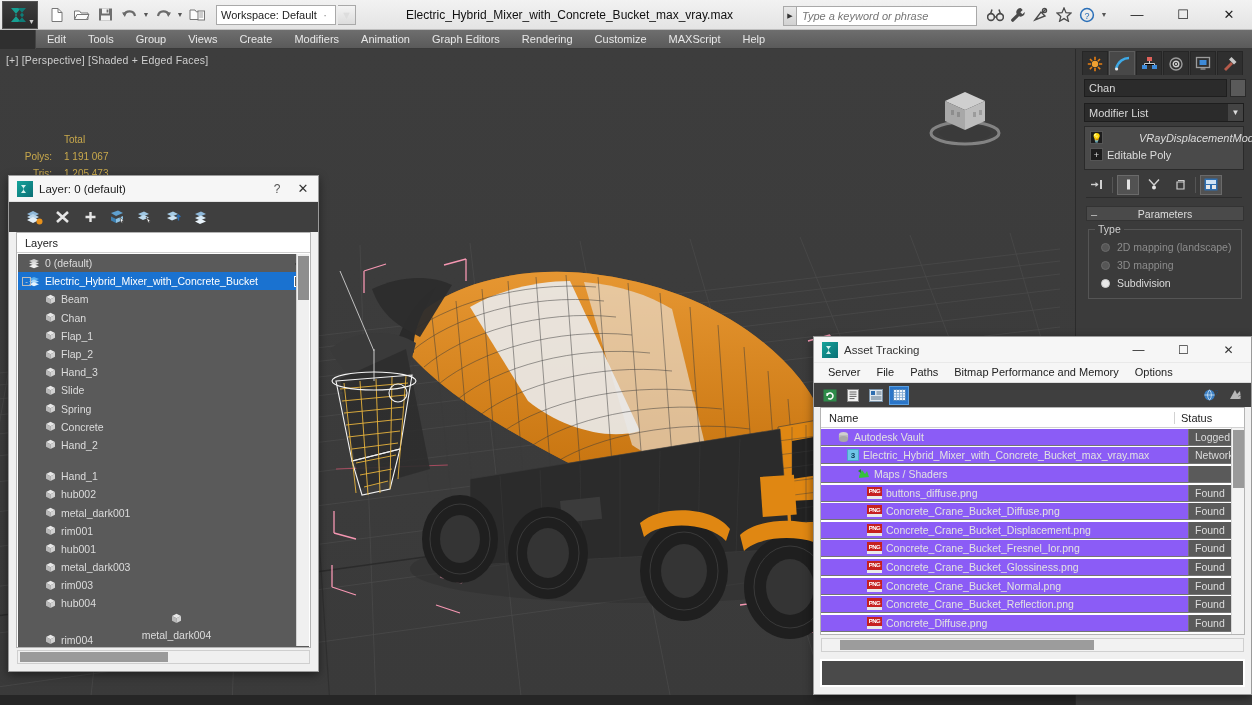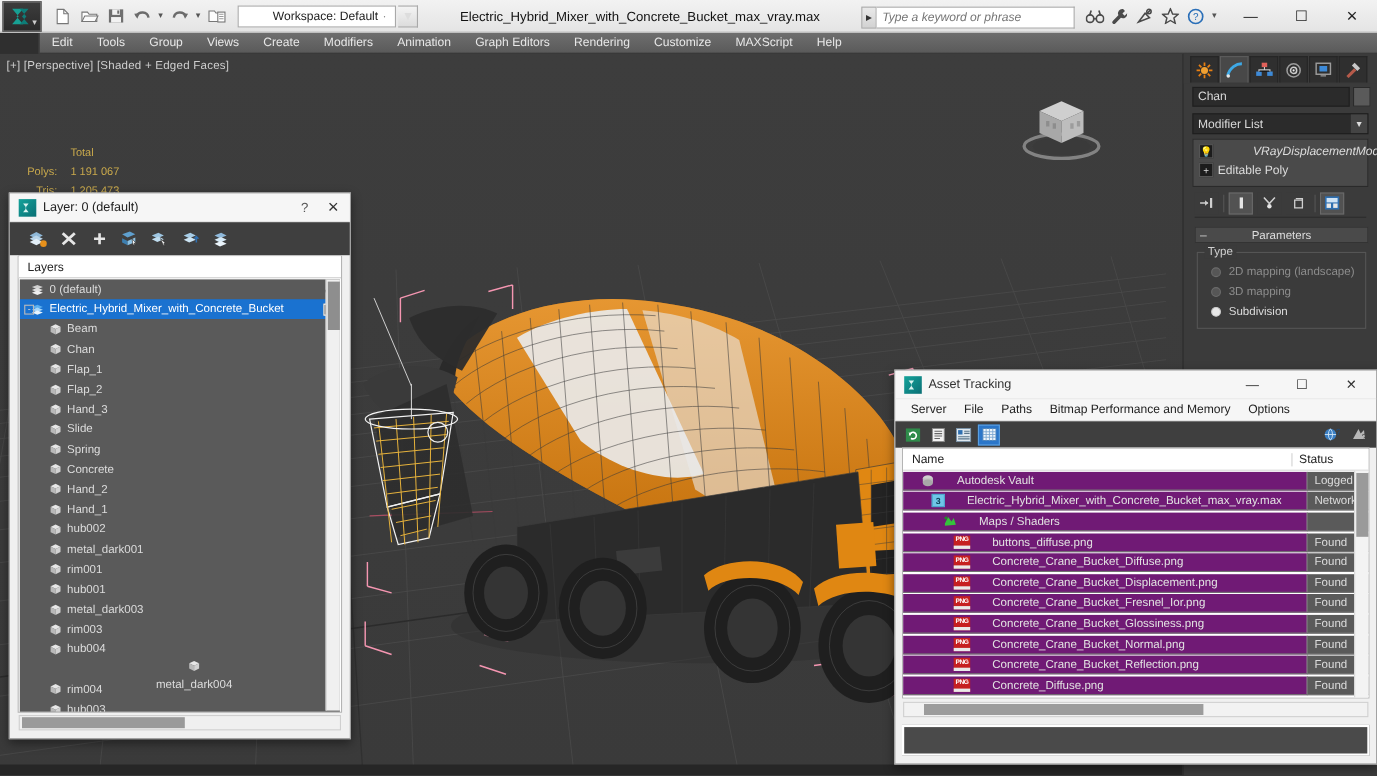--- a/index.html
+++ b/index.html
@@ -28,21 +28,21 @@
     position:relative;
   }
   .maxlogo .caret{position:absolute;right:2px;bottom:3px;font-size:7px;color:#ccc;}
   .qat{display:flex;align-items:center;gap:2px;margin-left:8px;}
   .qat .tb{width:22px;height:22px;display:flex;align-items:center;justify-content:center;cursor:default;}
   .mini-caret{font-size:7px;color:#555;width:8px;text-align:center;}
   .wsbox{
     margin-left:6px;height:20px;min-width:120px;background:#fff;border:1px solid #a9a9a9;
     display:flex;align-items:center;padding:0 4px;font-size:11px;color:#222;
   }
-  .wsbox .lbl{flex:1;margin-left:27px;}
+  .wsbox .lbl{flex:1;}
   .wsbox .sep{color:#888;margin:0 4px;}
   .ws-drop{width:18px;height:20px;display:flex;align-items:center;justify-content:center;
     background:linear-gradient(#f4f4f4,#dcdcdc);border:1px solid #a9a9a9;border-left:none;}
   .doc-title{
     flex:1; text-align:center; color:#111; font-size:12px;
     white-space:nowrap; overflow:hidden;
   }
   .searchwrap{display:flex;align-items:flex-end;height:22px;margin-right:2px;}
   .search-arrow{width:14px;height:20px;background:linear-gradient(#e9e9e9,#d2d2d2);
     border:1px solid #a9a9a9;display:flex;align-items:center;justify-content:center;font-size:7px;color:#333;}
@@ -176,21 +176,21 @@
   .at-tb.on{background:#2b76c9;border:1px solid #5a9fe0;}
   .at-right{margin-left:auto;display:flex;gap:5px;}
   .at-listwrap{margin:0 6px;height:228px;background:#fff;border:1px solid #b4b4b4;display:flex;flex-direction:column;position:relative;}
   .at-hdr{height:20px;display:flex;align-items:center;font-size:11px;color:#222;background:#fff;
     border-bottom:1px solid #d2d2d2;}
   .at-hdr .c1{flex:1;padding-left:8px;}
   .at-hdr .c2{width:56px;border-left:1px solid #d2d2d2;padding-left:6px;}
   .at-hdr .c3{width:14px;}
   .at-rows{flex:1;overflow:hidden;position:relative;background:#fff;}
   .arow{height:18.6px;display:flex;align-items:center;font-size:10.5px;color:#e2e2e2;}
-  .arow .n{flex:1;background:#701a75;height:17px;display:flex;align-items:center;gap:20px;
+  .arow .n{flex:1;background:#8b5cf6;height:17px;display:flex;align-items:center;gap:4px;
     border-bottom:1px solid #747474;padding-right:4px;text-align:center;}
   .arow .s{width:56px;background:#5a5a5a;height:17px;display:flex;align-items:center;padding-left:6px;
     border-left:1px solid #747474;border-bottom:1px solid #747474;color:#dcdcdc;overflow:hidden;white-space:nowrap;}
   .arow .n .txt{white-space:nowrap;overflow:hidden;}
   .ic-vault{width:13px;height:12px;display:flex;align-items:center;justify-content:center;}
   .ic-max{width:12px;height:12px;background:#6fc6e8;color:#0a3c56;font-size:8px;display:flex;
     align-items:center;justify-content:center;font-weight:bold;border:1px solid #4ba6cb;}
   .ic-png{width:15px;height:12px;background:#c62020;display:flex;align-items:center;justify-content:center;
     font-size:6px;color:#fff;font-weight:bold;letter-spacing:-.5px;border-bottom:3px solid #e9e9e9;}
   .at-vscroll{position:absolute;right:0;top:20px;bottom:0;width:13px;background:#f3f3f3;border-left:1px solid #d6d6d6;}
@@ -845,21 +845,21 @@
           <div class="lrow child" style="position: relative;">
             <span class="licon">
               <svg width="11" height="11" viewBox="0 0 11 11">
                 <path d="M1 3 L5.5 0.8 L10 3 L5.5 5.2 Z" fill="#e6e6e6"></path>
                 <path d="M1 3 L5.5 5.2 L5.5 10 L1 7.8 Z" fill="#b9b9b9"></path>
                 <path d="M10 3 L5.5 5.2 L5.5 10 L10 7.8 Z" fill="#d2d2d2"></path>
               </svg>
             </span>
             <span>Hand_2</span>
           </div>
-          <div class="lrow child" style="position: relative;">
+          <div class="lrow child" style="position: relative; margin-top: 13px;">
             <span class="licon">
               <svg width="11" height="11" viewBox="0 0 11 11">
                 <path d="M1 3 L5.5 0.8 L10 3 L5.5 5.2 Z" fill="#e6e6e6"></path>
                 <path d="M1 3 L5.5 5.2 L5.5 10 L1 7.8 Z" fill="#b9b9b9"></path>
                 <path d="M10 3 L5.5 5.2 L5.5 10 L10 7.8 Z" fill="#d2d2d2"></path>
               </svg>
             </span>
             <span>Hand_1</span>
           </div>
           <div class="lrow child" style="position: relative;">

